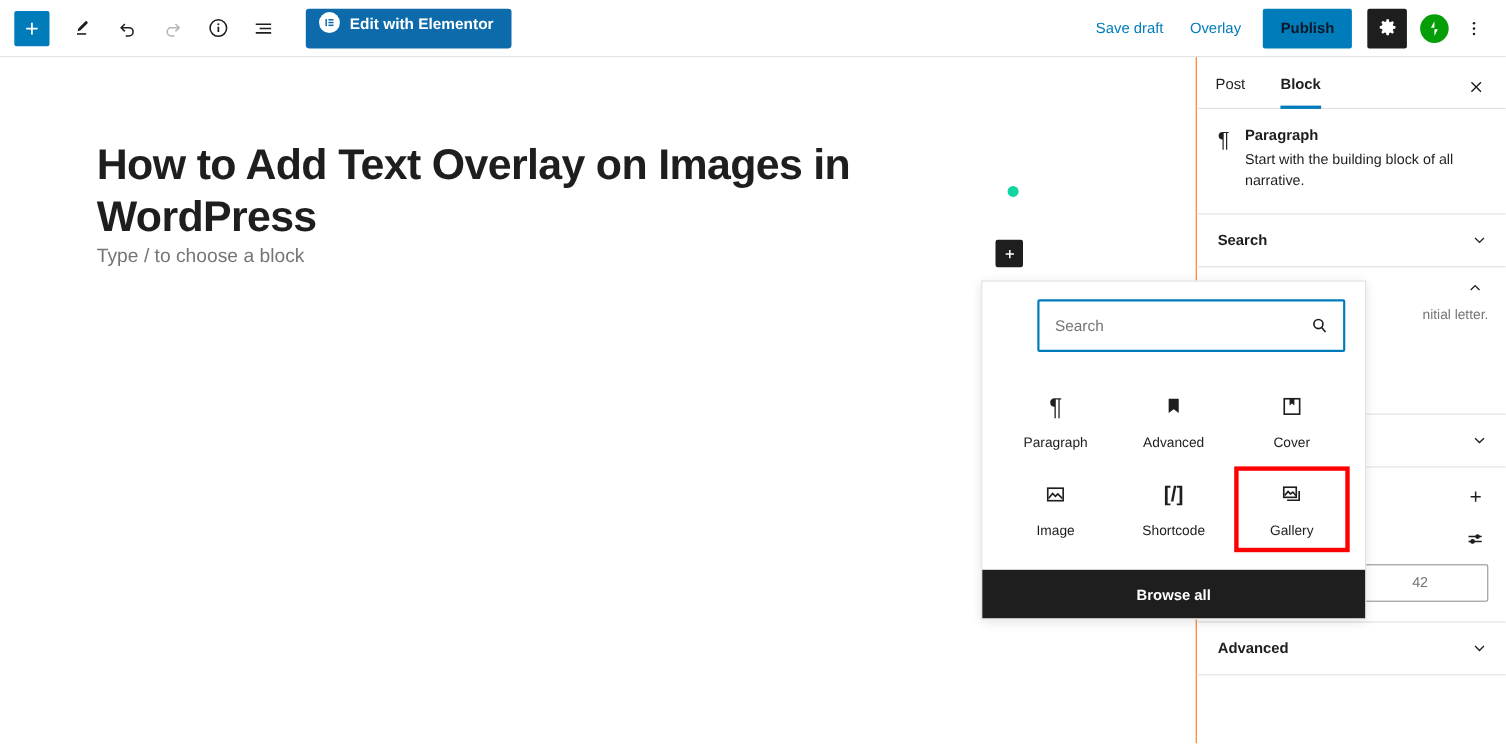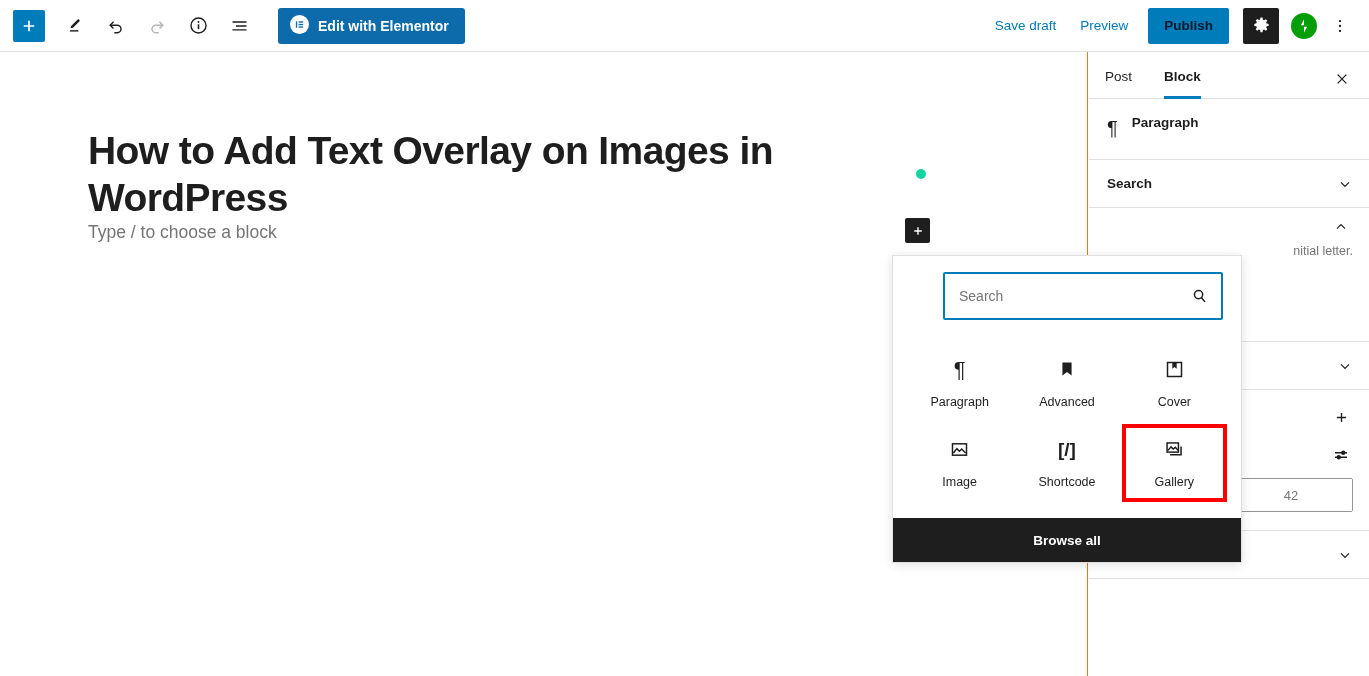--- a/index.html
+++ b/index.html
@@ -20,21 +20,21 @@
   }
   .hdr-left { display: flex; align-items: center; padding-left: 13px; gap: 0px; }
   .tb-btn {
     width: 32px; height: 32px; display: flex; align-items: center;
     justify-content: center; background: transparent; border: none;
     cursor: pointer; color: #1e1e1e; margin-right: 9px;
   }
   .tb-btn.primary { background: #007cba; color: #fff; border-radius: 2px; margin-right: 14px; }
   .tb-btn.disabled { color: #b5b5b5; cursor: default; }
   .elementor-btn {
-    display: flex; align-items: flex-end; gap: 9px;
+    display: flex; align-items: center; gap: 9px;
     background: #0d6aab; color: #ffffff;
     height: 36px; padding: 0 16px 10px 12px;
     border: none; border-radius: 3px; cursor: pointer;
     font-size: 14px; font-weight: bold;
     margin-left: 14px;
   }
   .elementor-mark {
     width: 19px; height: 19px; border-radius: 50%;
     background: #ffffff; color: #0d6aab;
     display: flex; align-items: center; justify-content: center;
@@ -261,21 +261,21 @@
             <rect x="10" y="10.5" width="10" height="3"></rect>
             <rect x="10" y="16" width="10" height="3"></rect>
           </svg>
         </span>
         <span>Edit with Elementor</span>
       </button>
     </div>
 
     <div class="hdr-right">
       <button class="link-btn">Save draft</button>
-      <button class="link-btn">Preview</button>
+      <button class="link-btn">Overlay</button>
       <button class="publish-btn">Publish</button>
 
       <button class="gear-btn">
         <svg width="19" height="19" viewBox="0 0 24 24" fill="currentColor">
           <path d="M12 8.3a3.7 3.7 0 1 0 0 7.4 3.7 3.7 0 0 0 0-7.4zm0 5.6a1.9 1.9 0 1 1 0-3.8 1.9 1.9 0 0 1 0 3.8z"></path>
           <path d="M13.3 2h-2.6l-.5 2.5-1.5.6-2.1-1.4-1.9 1.9 1.4 2.1-.6 1.5L2.9 10v2.6l2.6.5.6 1.5-1.4 2.1 1.9 1.9 2.1-1.4 1.5.6.5 2.6h2.6l.5-2.6 1.5-.6 2.1 1.4 1.9-1.9-1.4-2.1.6-1.5 2.5-.5V10l-2.5-.5-.6-1.5 1.4-2.1-1.9-1.9-2.1 1.4-1.5-.6z"></path>
         </svg>
       </button>
 
       <button class="jetpack-btn">
@@ -316,20 +316,21 @@
         <svg width="16" height="16" viewBox="0 0 24 24" fill="none" stroke="currentColor" stroke-width="1.9">
           <path d="M5.5 5.5l13 13M18.5 5.5l-13 13"></path>
         </svg>
       </button>
     </div>
 
     <div class="block-card">
       <div class="block-card-icon">¶</div>
       <div>
         <div class="block-card-title">Paragraph</div>
+        <div class="block-card-desc">Start with the building block of all narrative.</div>
       </div>
     </div>
 
     <div class="panel-row">
       <span>Search</span>
       <svg width="16" height="16" viewBox="0 0 24 24" fill="none" stroke="currentColor" stroke-width="1.8">
         <path d="M6 9.5l6 6 6-6"></path>
       </svg>
     </div>
 

